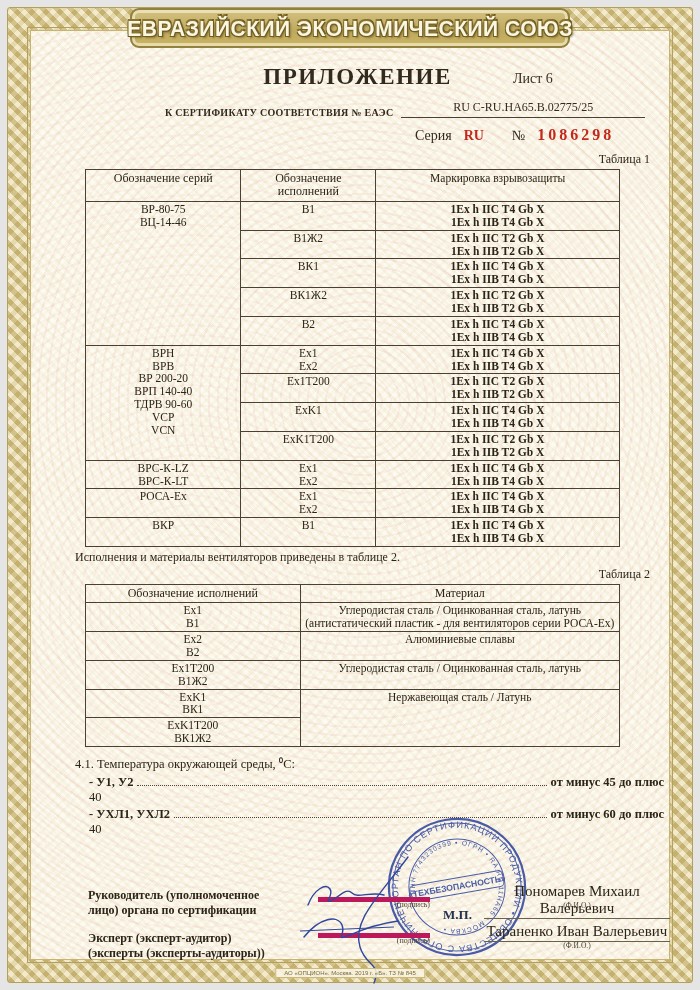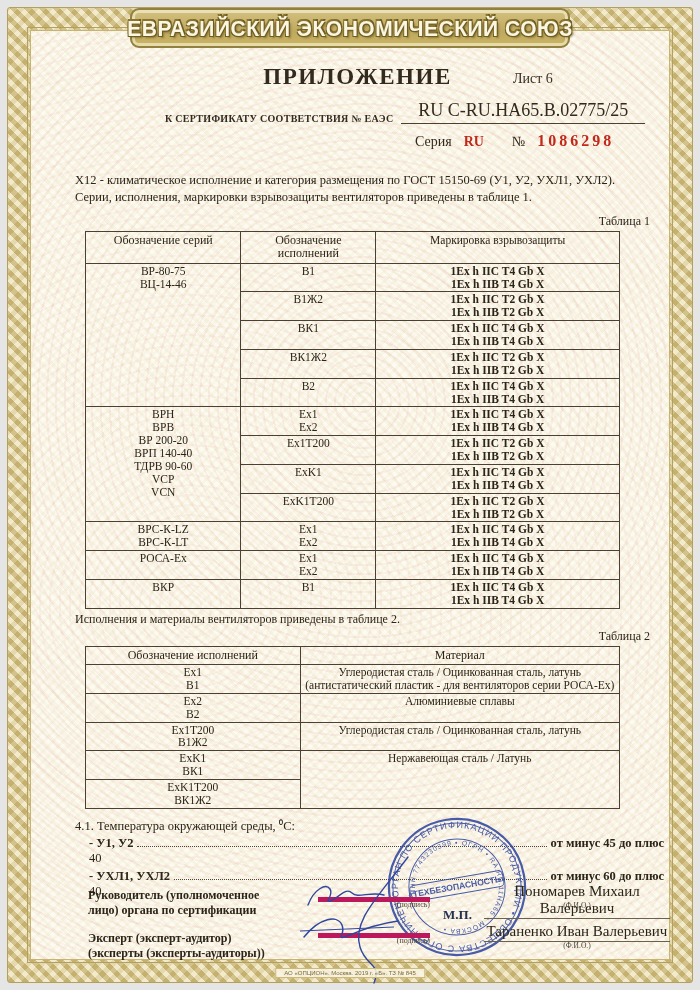--- a/index.html
+++ b/index.html
@@ -39,21 +39,21 @@
   }
 
   .content{position:absolute;inset:30px;padding:32px 30px 0 45px;box-sizing:border-box;}
 
   .title-row{position:relative;text-align:center;margin-top:2px;}
   .doc-title{font-size:23px;font-weight:bold;letter-spacing:1.5px;color:#32291f;display:inline-block;}
   .sheet{position:absolute;left:438px;top:7px;font-size:14px;color:#3a2f24;}
 
   .subtitle-row{display:flex;align-items:flex-end;margin:10px 0 0 90px;width:480px;}
   .subtitle{font-size:10px;font-weight:bold;letter-spacing:.3px;white-space:nowrap;color:#32291f;}
-  .cert-num{flex:1;border-bottom:1px solid #4a4034;text-align:center;font-size:18px;padding:0 2px 2px 2px;margin-left:8px;white-space:nowrap;color:#33291d;}
+  .cert-num{flex:1;border-bottom:1px solid #4a4034;text-align:center;font-size:12px;padding:0 2px 2px 2px;margin-left:8px;white-space:nowrap;color:#33291d;}
 
   .series-row{margin:8px 0 0 340px;font-size:14px;color:#33291d;display:flex;align-items:baseline;gap:12px;}
   .red{color:#c2281c;font-weight:bold;}
   .blank-num{color:#c2281c;font-size:16px;letter-spacing:3px;font-weight:bold;}
 
   .intro{margin-top:22px;font-size:12.5px;line-height:1.35;color:#2b2418;width:575px;}
 
   .tcaption{width:575px;text-align:right;font-size:12px;margin-top:8px;color:#2b2418;}
 
   table{border-collapse:collapse;margin:2px 0 0 10px;width:535px;table-layout:fixed;
@@ -126,24 +126,20 @@
       <span class="cert-num">RU C-RU.HA65.B.02775/25</span>
     </div>
 
     <div class="series-row">
       <span>Серия</span>
       <span class="red">RU</span>
       <span style="margin-left:16px;">№</span>
       <span class="blank-num">1086298</span>
     </div>
 
-    <div class="intro">
-      <div>Х12 - климатическое исполнение и категория размещения по ГОСТ 15150-69 (У1, У2, УХЛ1, УХЛ2).</div>
-      <div>Серии, исполнения, маркировки взрывозащиты вентиляторов приведены в таблице 1.</div>
-    </div>
 
     <div class="tcaption">Таблица 1</div>
 
     <table>
       <thead>
         <tr>
           <th class="c-series">Обозначение серий</th>
           <th class="c-exec">Обозначение исполнений</th>
           <th class="c-mark" style="font-weight:normal;">Маркировка взрывозащиты</th>
         </tr>

